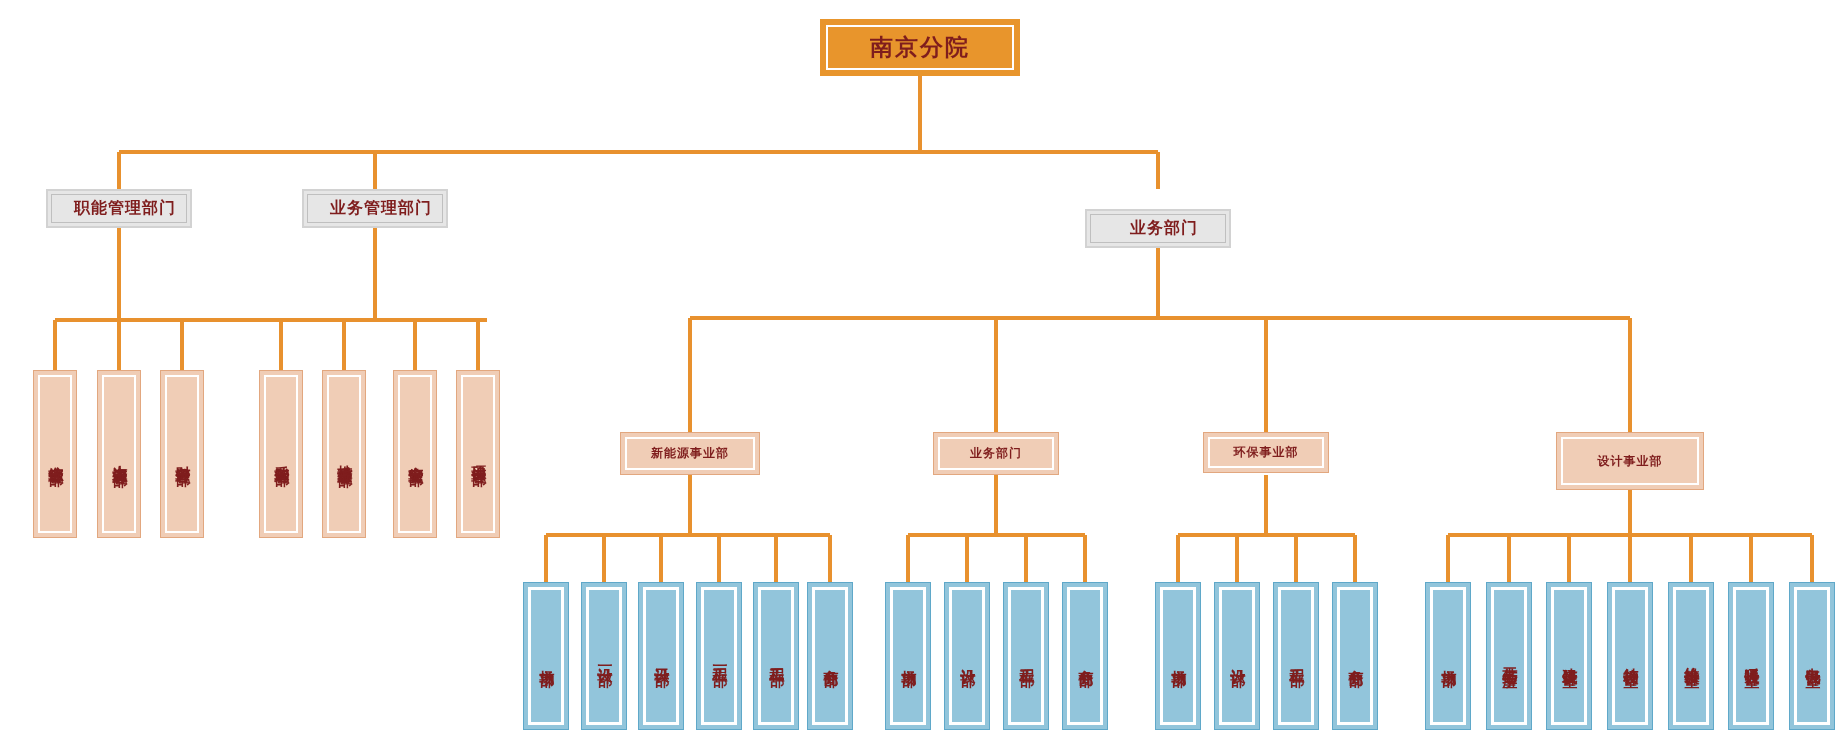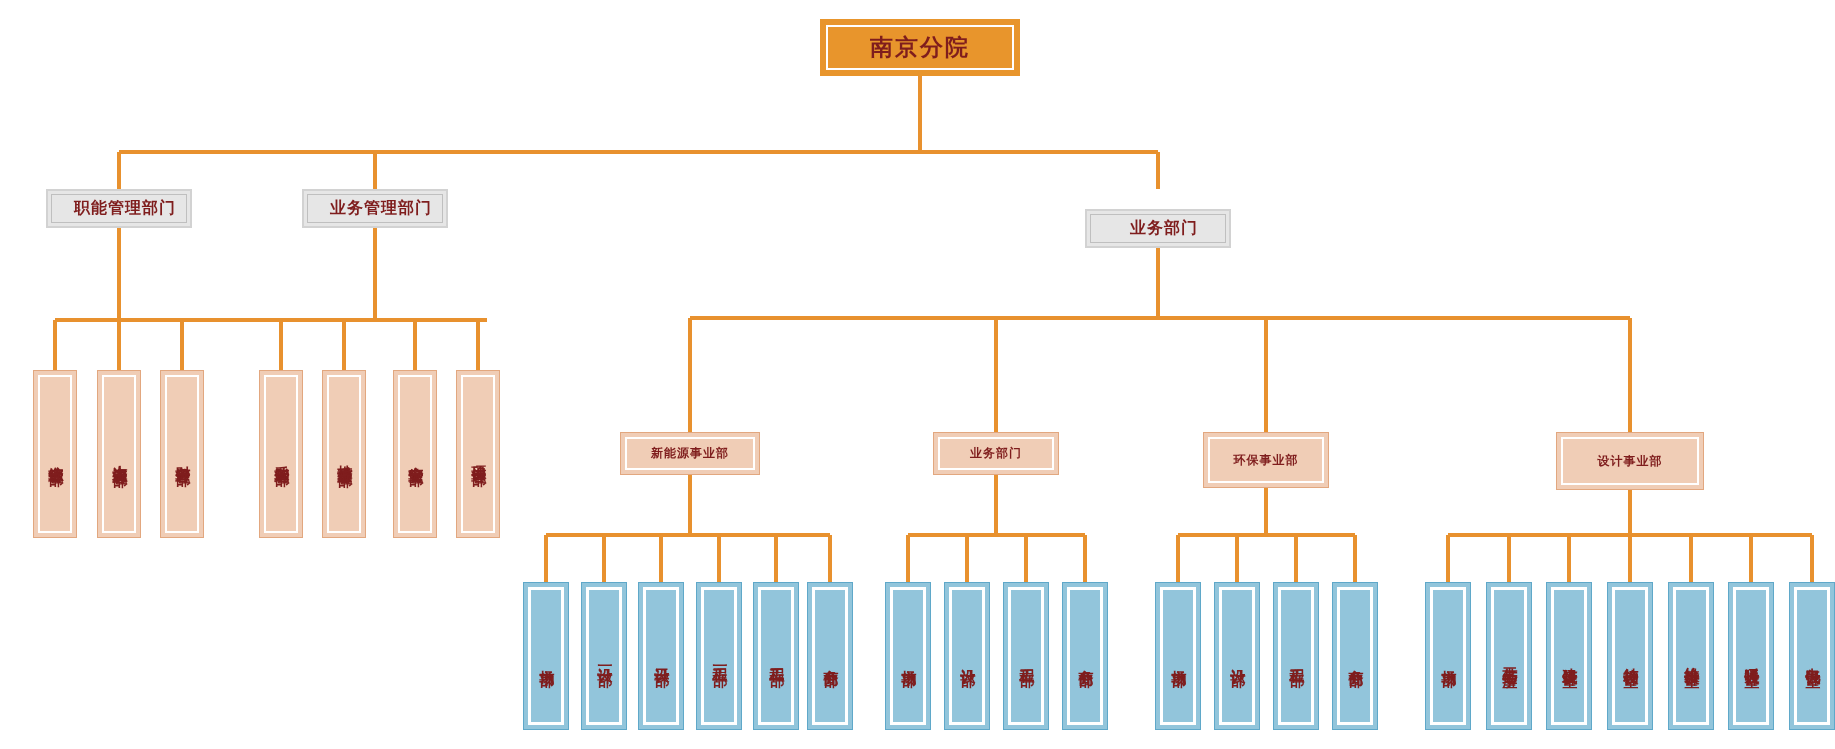--- a/index.html
+++ b/index.html
@@ -231,21 +231,21 @@
   </div>
 
   <div class="node n-peach" style="left:620px; top:432px; width:140px; height:43px;">
     <div class="inner">新能源事业部</div>
   </div>
 
   <div class="node n-peach" style="left:933px; top:432px; width:126px; height:43px;">
     <div class="inner">业务部门</div>
   </div>
 
-  <div class="node n-peach" style="left:1203px; top:432px; width:126px; height:56px;">
+  <div class="node n-peach" style="left:1203px; top:432px; width:126px; height:41px;">
     <div class="inner">环保事业部</div>
   </div>
 
   <div class="node n-peach" style="left:1556px; top:432px; width:148px; height:58px;">
     <div class="inner">设计事业部</div>
   </div>
 
   <div class="node n-blue" style="left:523px; top:582px; width:46px; height:148px;">
     <div class="inner">市场部</div>
   </div>

